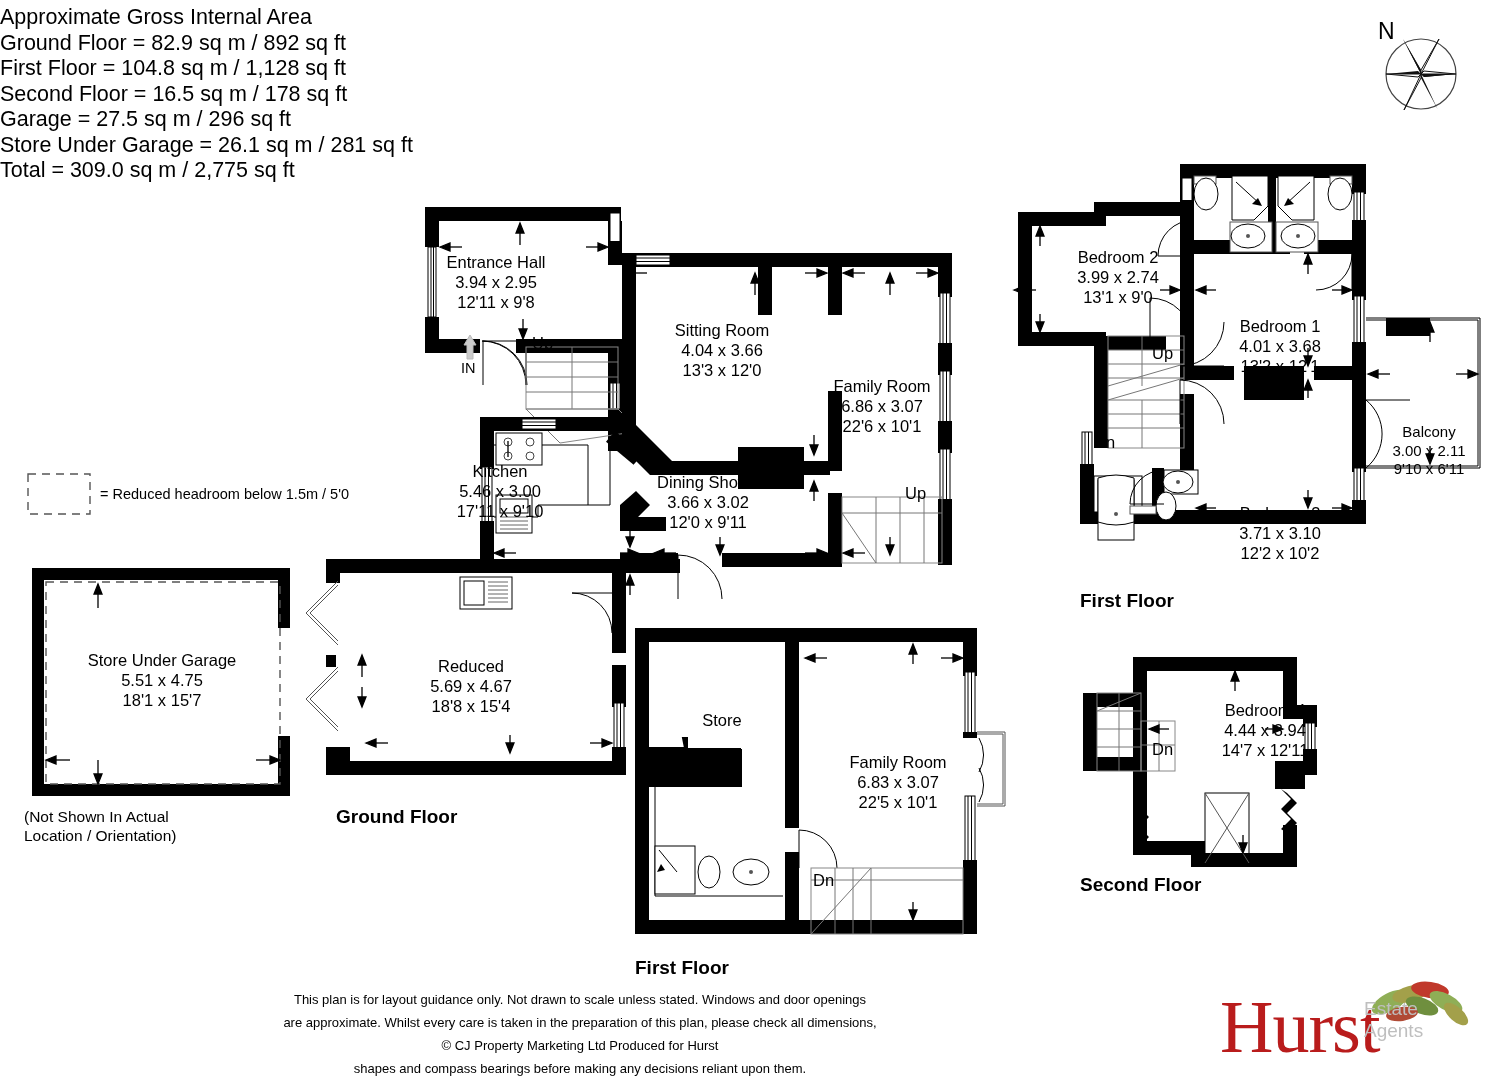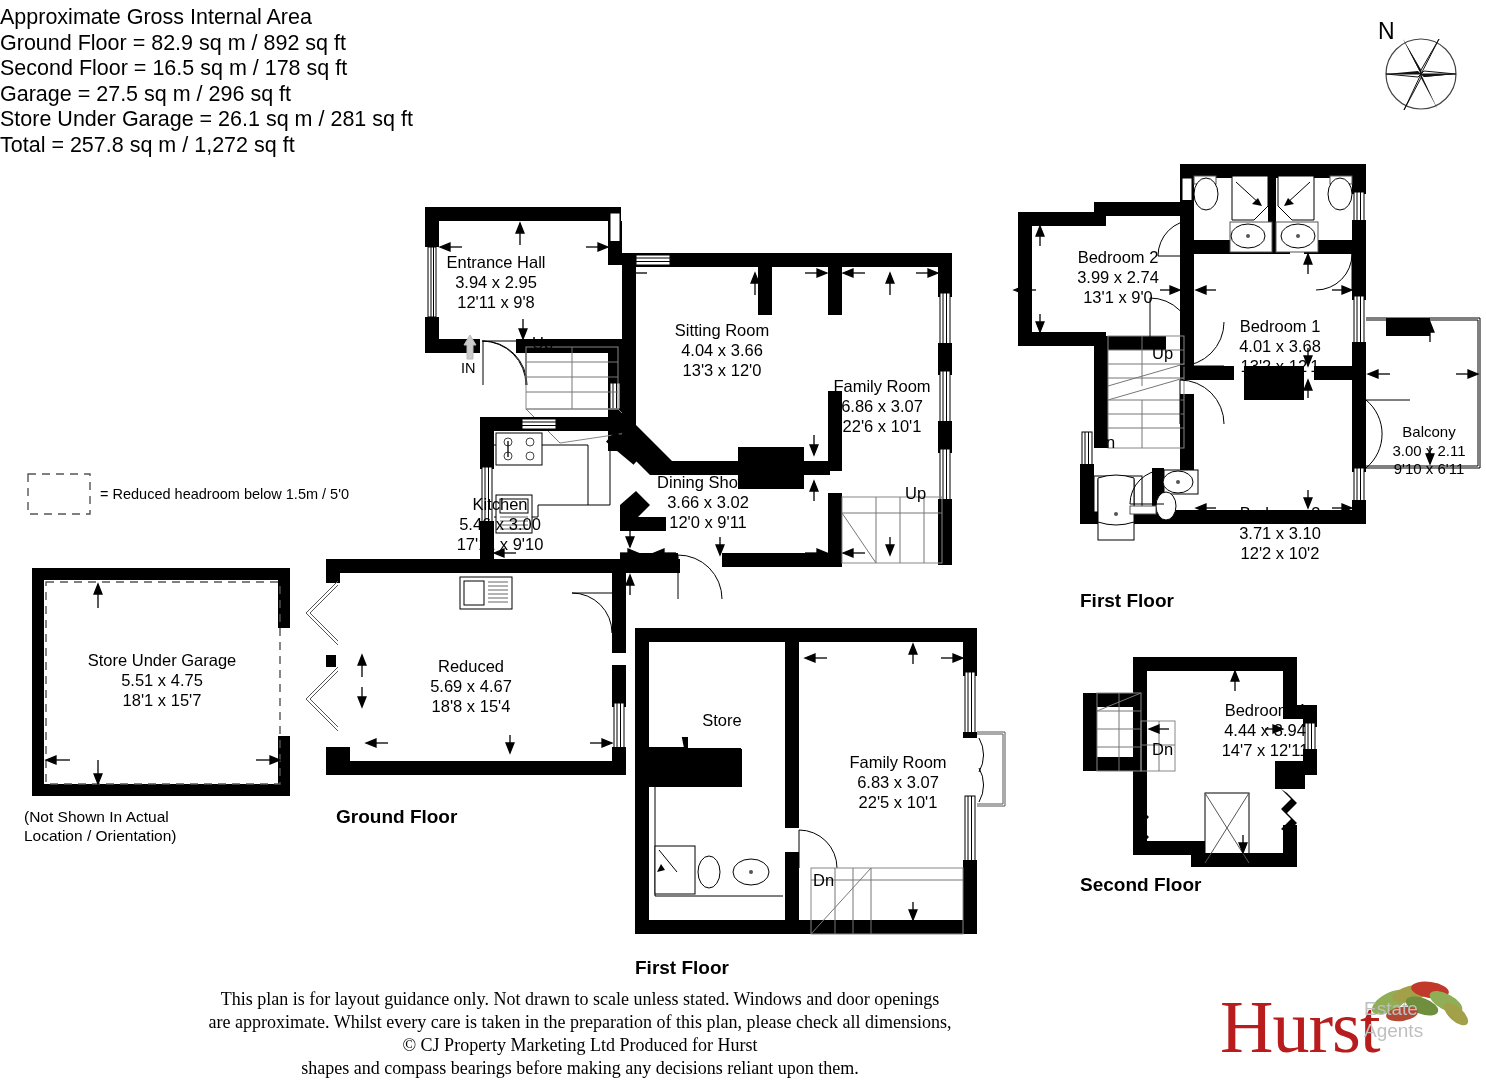--- a/index.html
+++ b/index.html
@@ -11,21 +11,21 @@
   #header .hline{font-size:21.5px;line-height:25.5px;white-space:pre;}
   
   .floor-caption{font-size:19px;font-weight:bold;white-space:nowrap;}
   
   .rlabel{font-size:16.5px;line-height:20px;text-align:center;white-space:nowrap;}
   .rlabel .nm{}
   .tiny{font-size:14.5px;line-height:18px;white-space:nowrap;}
   .note{font-size:15.5px;line-height:19px;white-space:nowrap;}
   
   #footer{left:0;top:988px;width:1160px;text-align:center;}
-  #footer div{font-size:18px;line-height:23px;white-space:nowrap;font-family:Liberation Serif, serif;}
+  #footer div{font-size:13px;line-height:23px;white-space:nowrap;}
   
   svg.plan{position:absolute;left:0;top:0;overflow:visible;}
   .w{fill:#000;}                       
   .thin{fill:none;stroke:#000;stroke-width:1;}
   .thin2{fill:none;stroke:#555;stroke-width:1;}
   .fix{fill:#fff;stroke:#000;stroke-width:1;}
   .fixg{fill:#fff;stroke:#555;stroke-width:1;}
   .dash{fill:none;stroke:#555;stroke-width:1.4;stroke-dasharray:8 6;}
   .arrw{fill:none;stroke:#000;stroke-width:1.3;}
   .arrh{fill:#000;}
@@ -39,24 +39,25 @@
      font-size:19px;color:#bfbfbf;}
   #compass{left:1366px;top:22px;width:110px;height:105px;}
   #compass .nlab{position:absolute;left:12px;top:-4px;font-size:23px;}
 </style>
 </head>
 <body>
 
 <div class="abs" id="header">
   <div class="hline">Approximate Gross Internal Area</div>
   <div class="hline">Ground Floor = 82.9 sq m / 892 sq ft</div>
+  <div class="hline">First Floor = 104.8 sq m / 1,128 sq ft</div>
   <div class="hline">Second Floor = 16.5 sq m / 178 sq ft</div>
   <div class="hline">Garage = 27.5 sq m / 296 sq ft</div>
   <div class="hline">Store Under Garage = 26.1 sq m / 281 sq ft</div>
-  <div class="hline">Total = 257.8 sq m / 1,272 sq ft</div>
+  <div class="hline">Total = 309.0 sq m / 2,775 sq ft</div>
 </div>
 
 <div class="abs" id="compass">
   <div class="nlab">N</div>
   <svg width="110" height="105" viewBox="0 0 110 105">
     <circle cx="55" cy="52" r="35" fill="#fff" stroke="#444" stroke-width="1.2"></circle>
 
     <polygon points="55,52 37,17 55,48" fill="#111"></polygon>
     <polygon points="55,52 73,17 55,48" fill="#fff" stroke="#111" stroke-width="1"></polygon>
     <polygon points="55,52 90,52 58,55" fill="#111"></polygon>
@@ -337,21 +338,21 @@
   <div>22'6 x 10'1</div>
 </div>
 
 <div class="abs rlabel" style="left:608px;top:472px;width:200px;">
   <div>Dining Shown</div>
   <div>3.66 x 3.02</div>
   <div>12'0 x 9'11</div>
 </div>
 <div class="abs tiny" style="left:905px;top:484px;font-size:16.5px;">Up</div>
 
-<div class="abs rlabel" style="left:400px;top:461px;width:200px;margin-top:33px;">
+<div class="abs rlabel" style="left:400px;top:461px;width:200px;">
   <div>Kitchen</div>
   <div>5.46 x 3.00</div>
   <div>17'11 x 9'10</div>
 </div>
 
 <div class="abs rlabel" style="left:373px;top:656px;width:196px;">
   <div>Reduced</div>
   <div>5.69 x 4.67</div>
   <div>18'8 x 15'4</div>
 </div>

